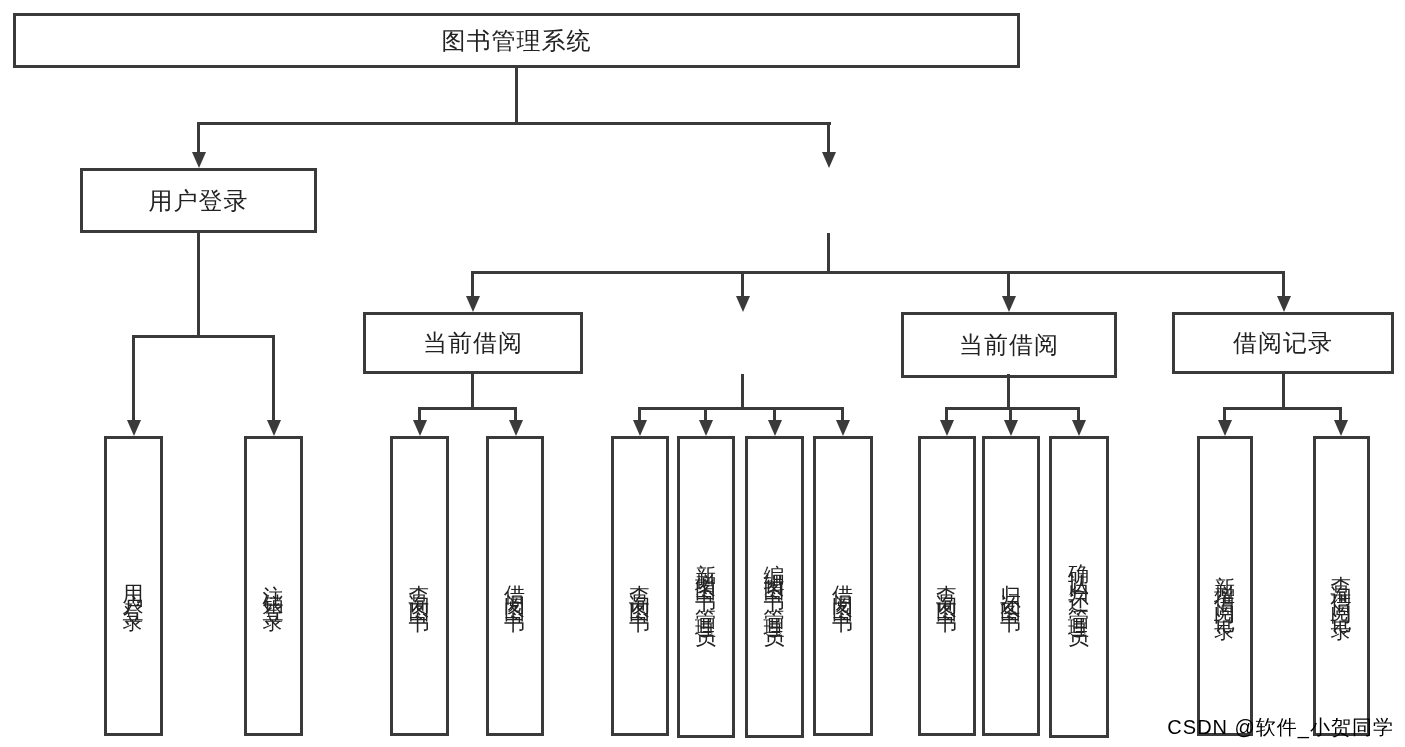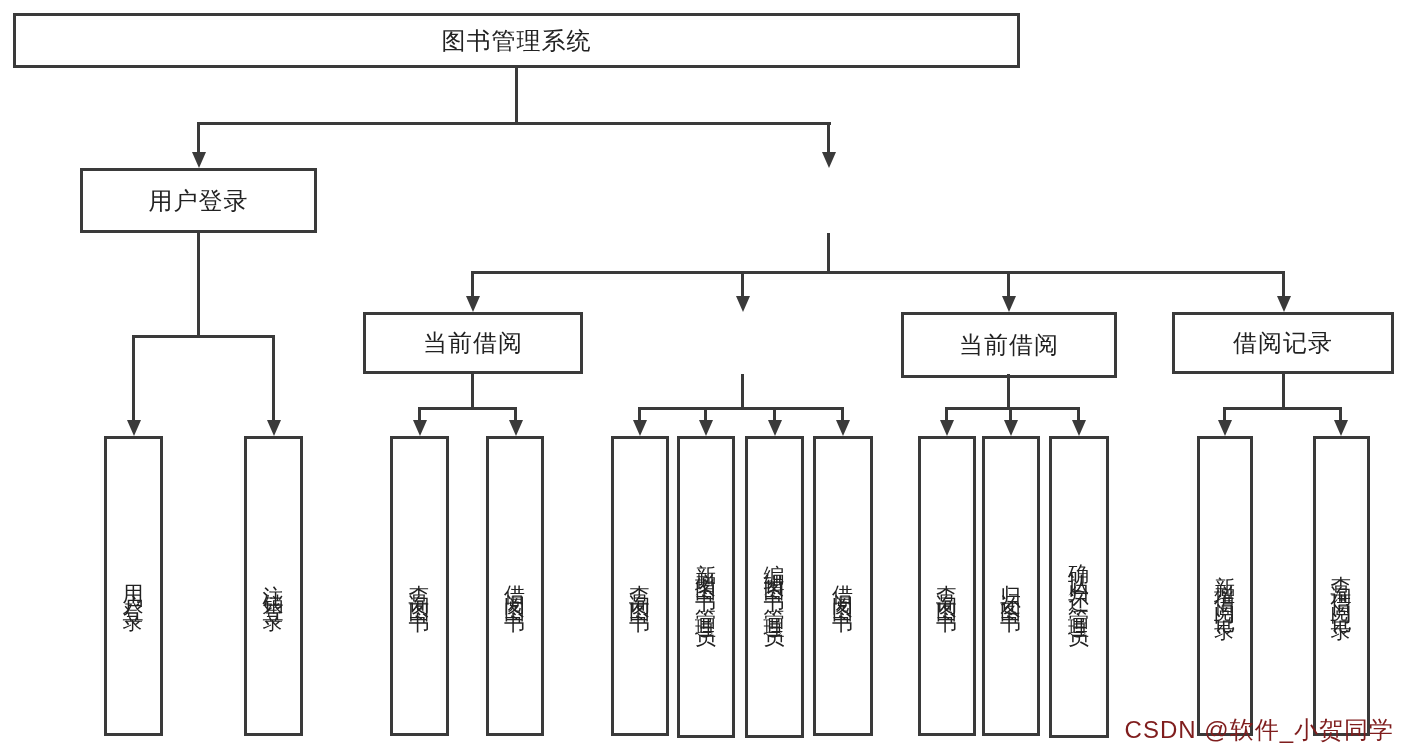--- a/index.html
+++ b/index.html
@@ -39,23 +39,23 @@
     width: 0;
     height: 0;
     border-left: 7px solid transparent;
     border-right: 7px solid transparent;
     border-top: 16px solid #3a3a3a;
   }
   .watermark {
     position: absolute;
     top: 714px;
     right: 11px;
-    font-size: 24px;
+    font-size: 20px;
     letter-spacing: 1px;
-    color: #7f1d1d;
+    color: #000000;
     z-index: 10;
     white-space: nowrap;
   }
 </style>
 </head>
 <body>
 
 <div id="canvas">
 
   <div class="node h-label" style="left:13px; top:13px; width:1007px; height:55px;">

